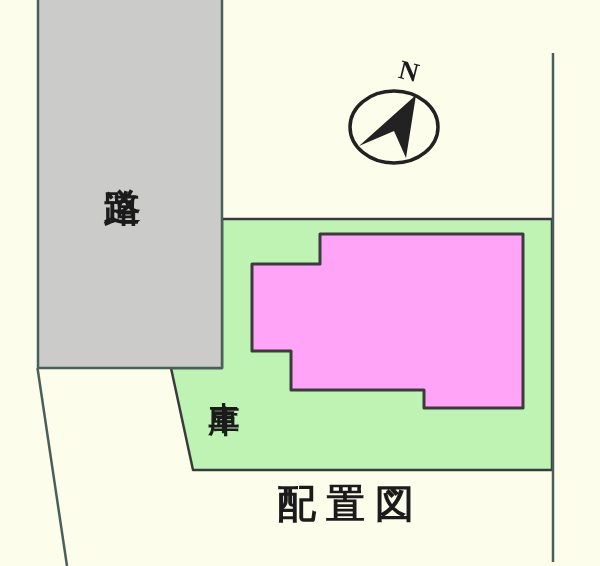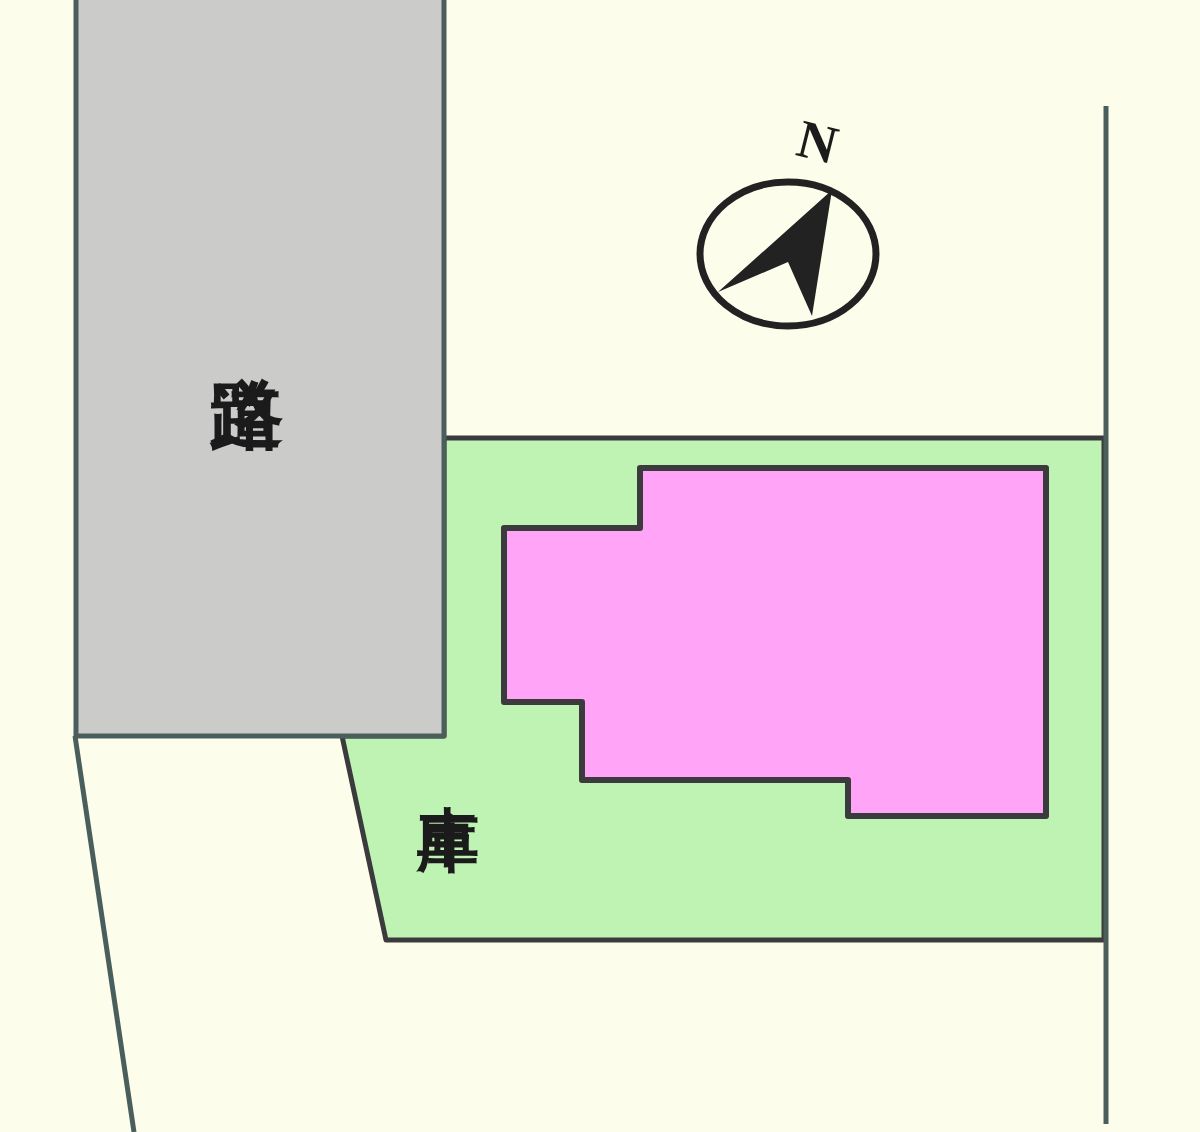--- a/index.html
+++ b/index.html
@@ -73,16 +73,17 @@
     <g>
       <ellipse cx="394" cy="127" rx="44" ry="36" fill="none" stroke-width="3.5" stroke="#222222"></ellipse>
       <polygon points="416,95 359,146 394,131 406,158" fill="#222222"></polygon>
     </g>
   </svg>
 
   <div class="label v-label road-label">道路</div>
 
   <div class="label v-label garage-label">車庫</div>
 
+  <div class="label plan-title">配置図</div>
 
   <div class="label north-label">N</div>
 
 </div>
 
 </body></html>

